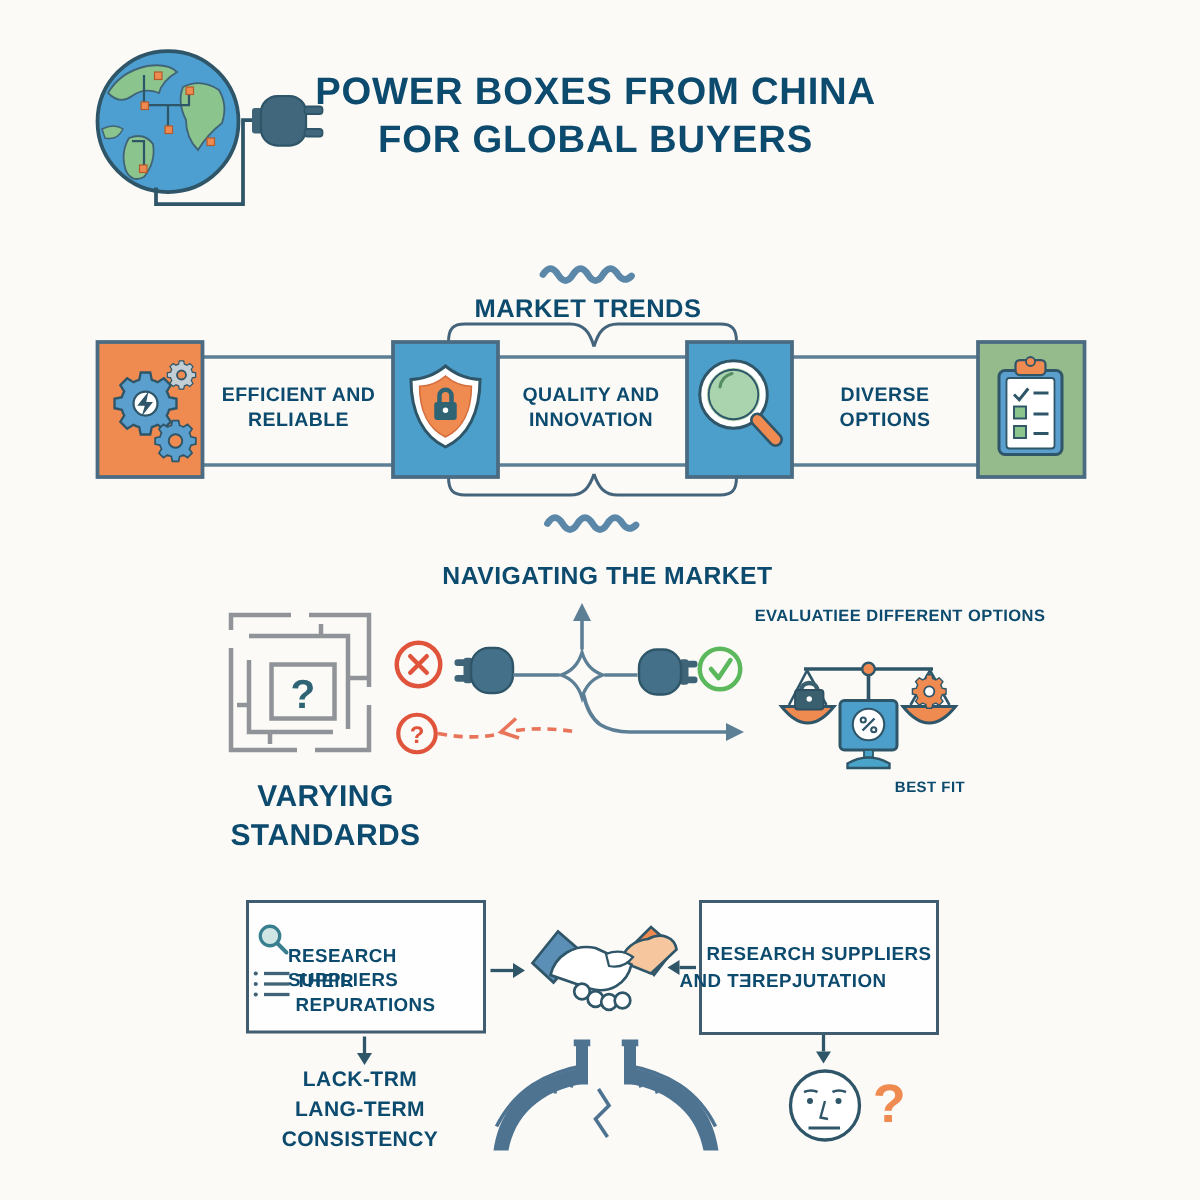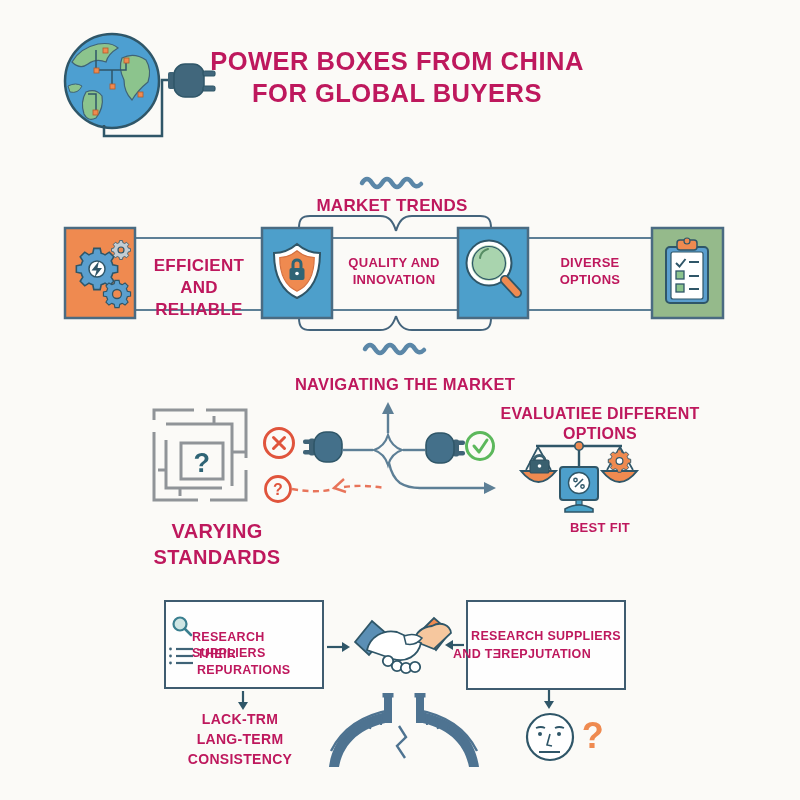--- a/index.html
+++ b/index.html
@@ -1,19 +1,19 @@
 <!DOCTYPE html>
 <html><head>
 <meta charset="utf-8">
 <style>
 *{box-sizing:border-box}
 body{margin:0;background:#fbfaf7;font-family:"Liberation Sans",sans-serif}
 .stage{position:relative;width:800px;height:800px;background:#fbfaf7;overflow:hidden}
 .art{position:absolute;left:0;top:0;z-index:1}
-.lbl{position:absolute;z-index:2;font-weight:700;color:#be185d;text-align:center;letter-spacing:.3px;line-height:1.28}
+.lbl{position:absolute;z-index:2;font-weight:700;color:#0c4a6e;text-align:center;letter-spacing:.3px;line-height:1.28}
 .left{text-align:left}
 </style>
 </head>
 <body>
 
 <div class="stage">
 
 <svg class="art" width="800" height="800" viewBox="0 0 800 800">
 <defs>
 <path id="gear" d="M 11.8 -1.8 L 11.8 1.8 L 9 2.4 A 8.6 8.6 0 0 1 8.1 4.6 L 9.6 7 L 7 9.6 L 4.6 8.1 A 8.6 8.6 0 0 1 2.4 9 L 1.8 11.8 L -1.8 11.8 L -2.4 9 A 8.6 8.6 0 0 1 -4.6 8.1 L -7 9.6 L -9.6 7 L -8.1 4.6 A 8.6 8.6 0 0 1 -9 2.4 L -11.8 1.8 L -11.8 -1.8 L -9 -2.4 A 8.6 8.6 0 0 1 -8.1 -4.6 L -9.6 -7 L -7 -9.6 L -4.6 -8.1 A 8.6 8.6 0 0 1 -2.4 -9 L -1.8 -11.8 L 1.8 -11.8 L 2.4 -9 A 8.6 8.6 0 0 1 4.6 -8.1 L 7 -9.6 L 9.6 -7 L 8.1 -4.6 A 8.6 8.6 0 0 1 9 -2.4 Z"></path>
@@ -235,29 +235,29 @@
   <circle cx="559" cy="734" r="2" fill="#2f5668"></circle>
   <path d="M 550 734 L 547 745 L 552 746" stroke="#2f5668" stroke-width="1.6" fill="none"></path>
   <line x1="539" y1="752" x2="560" y2="752" stroke="#2f5668" stroke-width="2"></line>
 </g>
 </svg>
 
 <div class="lbl" style="left:172px;top:45px;width:450px;font-size:25.5px;letter-spacing:.5px">POWER BOXES FROM CHINA</div>
 <div class="lbl" style="left:172px;top:77px;width:450px;font-size:25.5px;letter-spacing:.5px">FOR GLOBAL BUYERS</div>
 
 <div class="lbl" style="left:292px;top:195px;width:200px;font-size:17px">MARKET TRENDS</div>
-<div class="lbl" style="left:139px;top:255px;width:120px;font-size:17px">EFFICIENT AND RELIABLE</div>
+<div class="lbl" style="left:139px;top:255px;width:120px;font-size:13px">EFFICIENT AND RELIABLE</div>
 <div class="lbl" style="left:334px;top:255px;width:120px;font-size:13px">QUALITY AND INNOVATION</div>
 <div class="lbl" style="left:530px;top:255px;width:120px;font-size:13px">DIVERSE OPTIONS</div>
 
 <div class="lbl" style="left:255px;top:374px;width:300px;font-size:16.5px">NAVIGATING THE MARKET</div>
 <div class="lbl" style="left:188px;top:446px;width:28px;font-size:27px;color:#2f6475">?</div>
 <div class="lbl" style="left:142px;top:519px;width:150px;font-size:20px">VARYING STANDARDS</div>
-<div class="lbl" style="left:485px;top:404px;width:230px;font-size:16px">EVALUATIEE DIFFERENT OPTIONS</div>
-<div class="lbl" style="left:540px;top:520px;width:120px;font-size:13px">BEST FIT</div>
+<div class="lbl" style="left:485px;top:404px;width:230px;font-size:11px">EVALUATIEE DIFFERENT OPTIONS</div>
+<div class="lbl" style="left:560px;top:520px;width:120px;font-size:10px">BEST FIT</div>
 
 <div class="lbl left" style="left:192px;top:629px;width:128px;font-size:12.5px">RESEARCH SUPPLIERS</div>
 <div class="lbl left" style="left:197px;top:646px;width:128px;font-size:12.5px">THEIR REPURATIONS</div>
 <div class="lbl" style="left:471px;top:628px;width:150px;font-size:12.5px">RESEARCH SUPPLIERS</div>
 <div class="lbl" style="left:447px;top:646px;width:150px;font-size:12.5px">AND TƎREPJUTATION</div>
 <div class="lbl" style="left:180px;top:711px;width:120px;font-size:14px">LACK-TRM</div>
 <div class="lbl" style="left:180px;top:731px;width:120px;font-size:14px">LANG-TERM</div>
 <div class="lbl" style="left:180px;top:751px;width:120px;font-size:14px">CONSISTENCY</div>
 <div class="lbl" style="left:577px;top:713px;width:32px;font-size:36px;color:#ef8a50">?</div>
 

